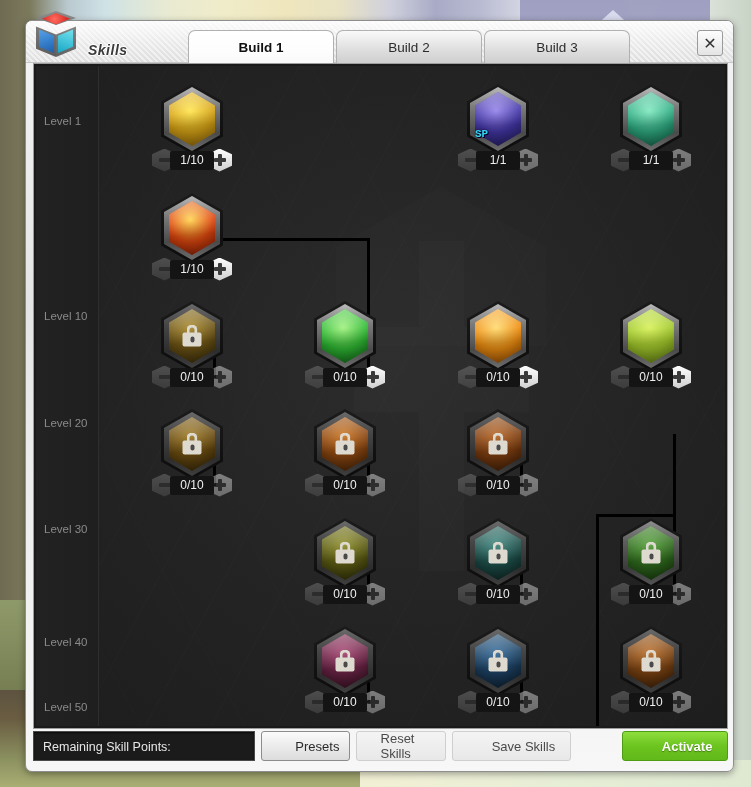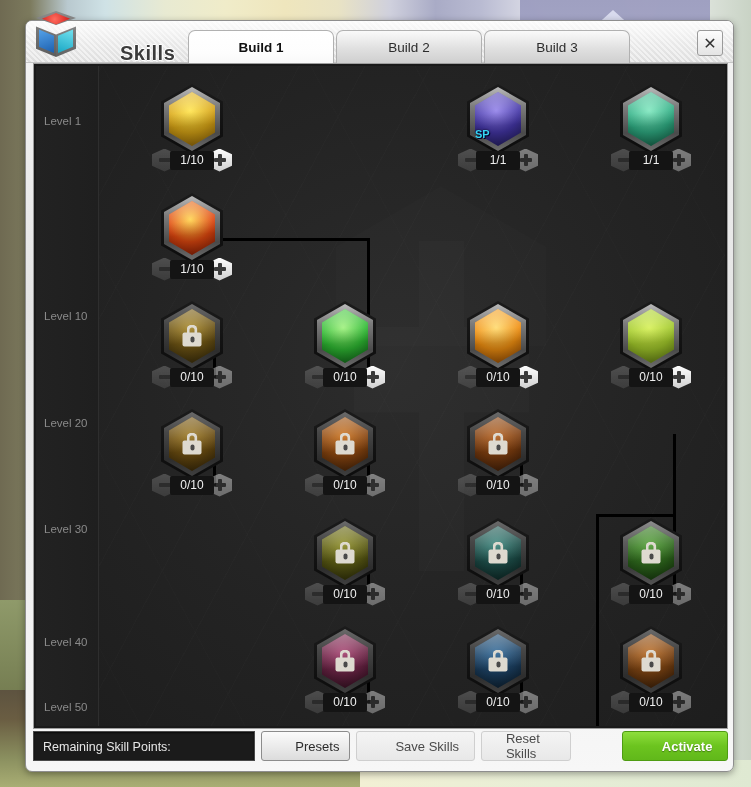--- a/index.html
+++ b/index.html
@@ -96,24 +96,23 @@
     clip-path: polygon(0 34%, 100% 10%, 100% 76%, 0 100%);
   }
   #logo .rfgem {
     left: 30px; top: 18px; width: 15px; height: 26px;
     background: linear-gradient(200deg,#7ae6f2,#18a6c4);
     clip-path: polygon(0 34%, 100% 10%, 100% 76%, 0 100%);
   }
 
   #title-text {
     position: absolute; left: 62px; top: 21px;
-    font-size: 20px; font-weight: bold; 
+    font-size: 14px; font-weight: bold; font-style: italic;
     color: #3b3b3b; letter-spacing: .5px;
     text-shadow: 0 1px 0 #ffffff, 1px 0 0 #ffffff, -1px 0 0 #ffffff, 0 -1px 0 #fff;
-    margin-left: 32px;
   }
 
   #tabs { position: absolute; left: 122px; top: 9px; display: flex; gap: 2px; padding-left: 40px; }
   .tab {
     width: 146px; height: 33px;
     display: flex; align-items: center; justify-content: center;
     font-size: 13.5px; color: #2c2c2c;
     border: 1px solid #b1b1b1;
     border-bottom: none;
     border-radius: 7px 7px 0 0;
@@ -364,21 +363,21 @@
                 <div class="bar v"></div>
               </div>
             </div>
           </div>
           <div class="node" style="left: 424px; top: 18px;">
             <div class="hex-wrap">
               <div class="hex outer"></div>
               <div class="hex rim"></div>
               <div class="hex inner" style="background: radial-gradient(circle at 46% 34%, rgb(143, 126, 232) 0%, rgb(68, 54, 168) 52%, rgb(30, 26, 82) 100%);"></div>
               <div class="hex gloss"></div>
-              <div style="position: absolute; left: 8px; bottom: 14px; font-size: 11px; font-weight: bold; color: rgb(53, 212, 245); text-shadow: rgb(0, 0, 0) 0px 0px 2px, rgb(0, 0, 51) 1px 1px 0px; z-index: 3;">SP</div>
+              <div style="position: absolute; left: 8px; bottom: 14px; font-size: 11px; font-weight: bold; color: rgb(53, 212, 245); text-shadow: rgb(0, 0, 0) 0px 0px 2px, rgb(0, 0, 51) 1px 1px 0px; z-index: 3; font-family: Liberation Mono, monospace;">SP</div>
             </div>
             <div class="counter">
               <div class="btn-hex minus dim">
                 <div class="bar"></div>
               </div>
               <div class="count-val">1/1</div>
               <div class="btn-hex plus dim">
                 <div class="bar"></div>
                 <div class="bar v"></div>
               </div>
@@ -704,18 +703,18 @@
               </div>
             </div>
           </div>
         </div>
     </div>
   </div>
 
   <div id="bottom">
     <div id="sp-field">Remaining Skill Points:</div>
     <div class="bbtn presets">Presets</div>
+    <div class="bbtn reset">Reset Skills</div>
     <div class="bbtn save">Save Skills</div>
-    <div class="bbtn reset">Reset Skills</div>
     <div class="bbtn activate">Activate</div>
   </div>
 
 </div>
 
 </body></html>

